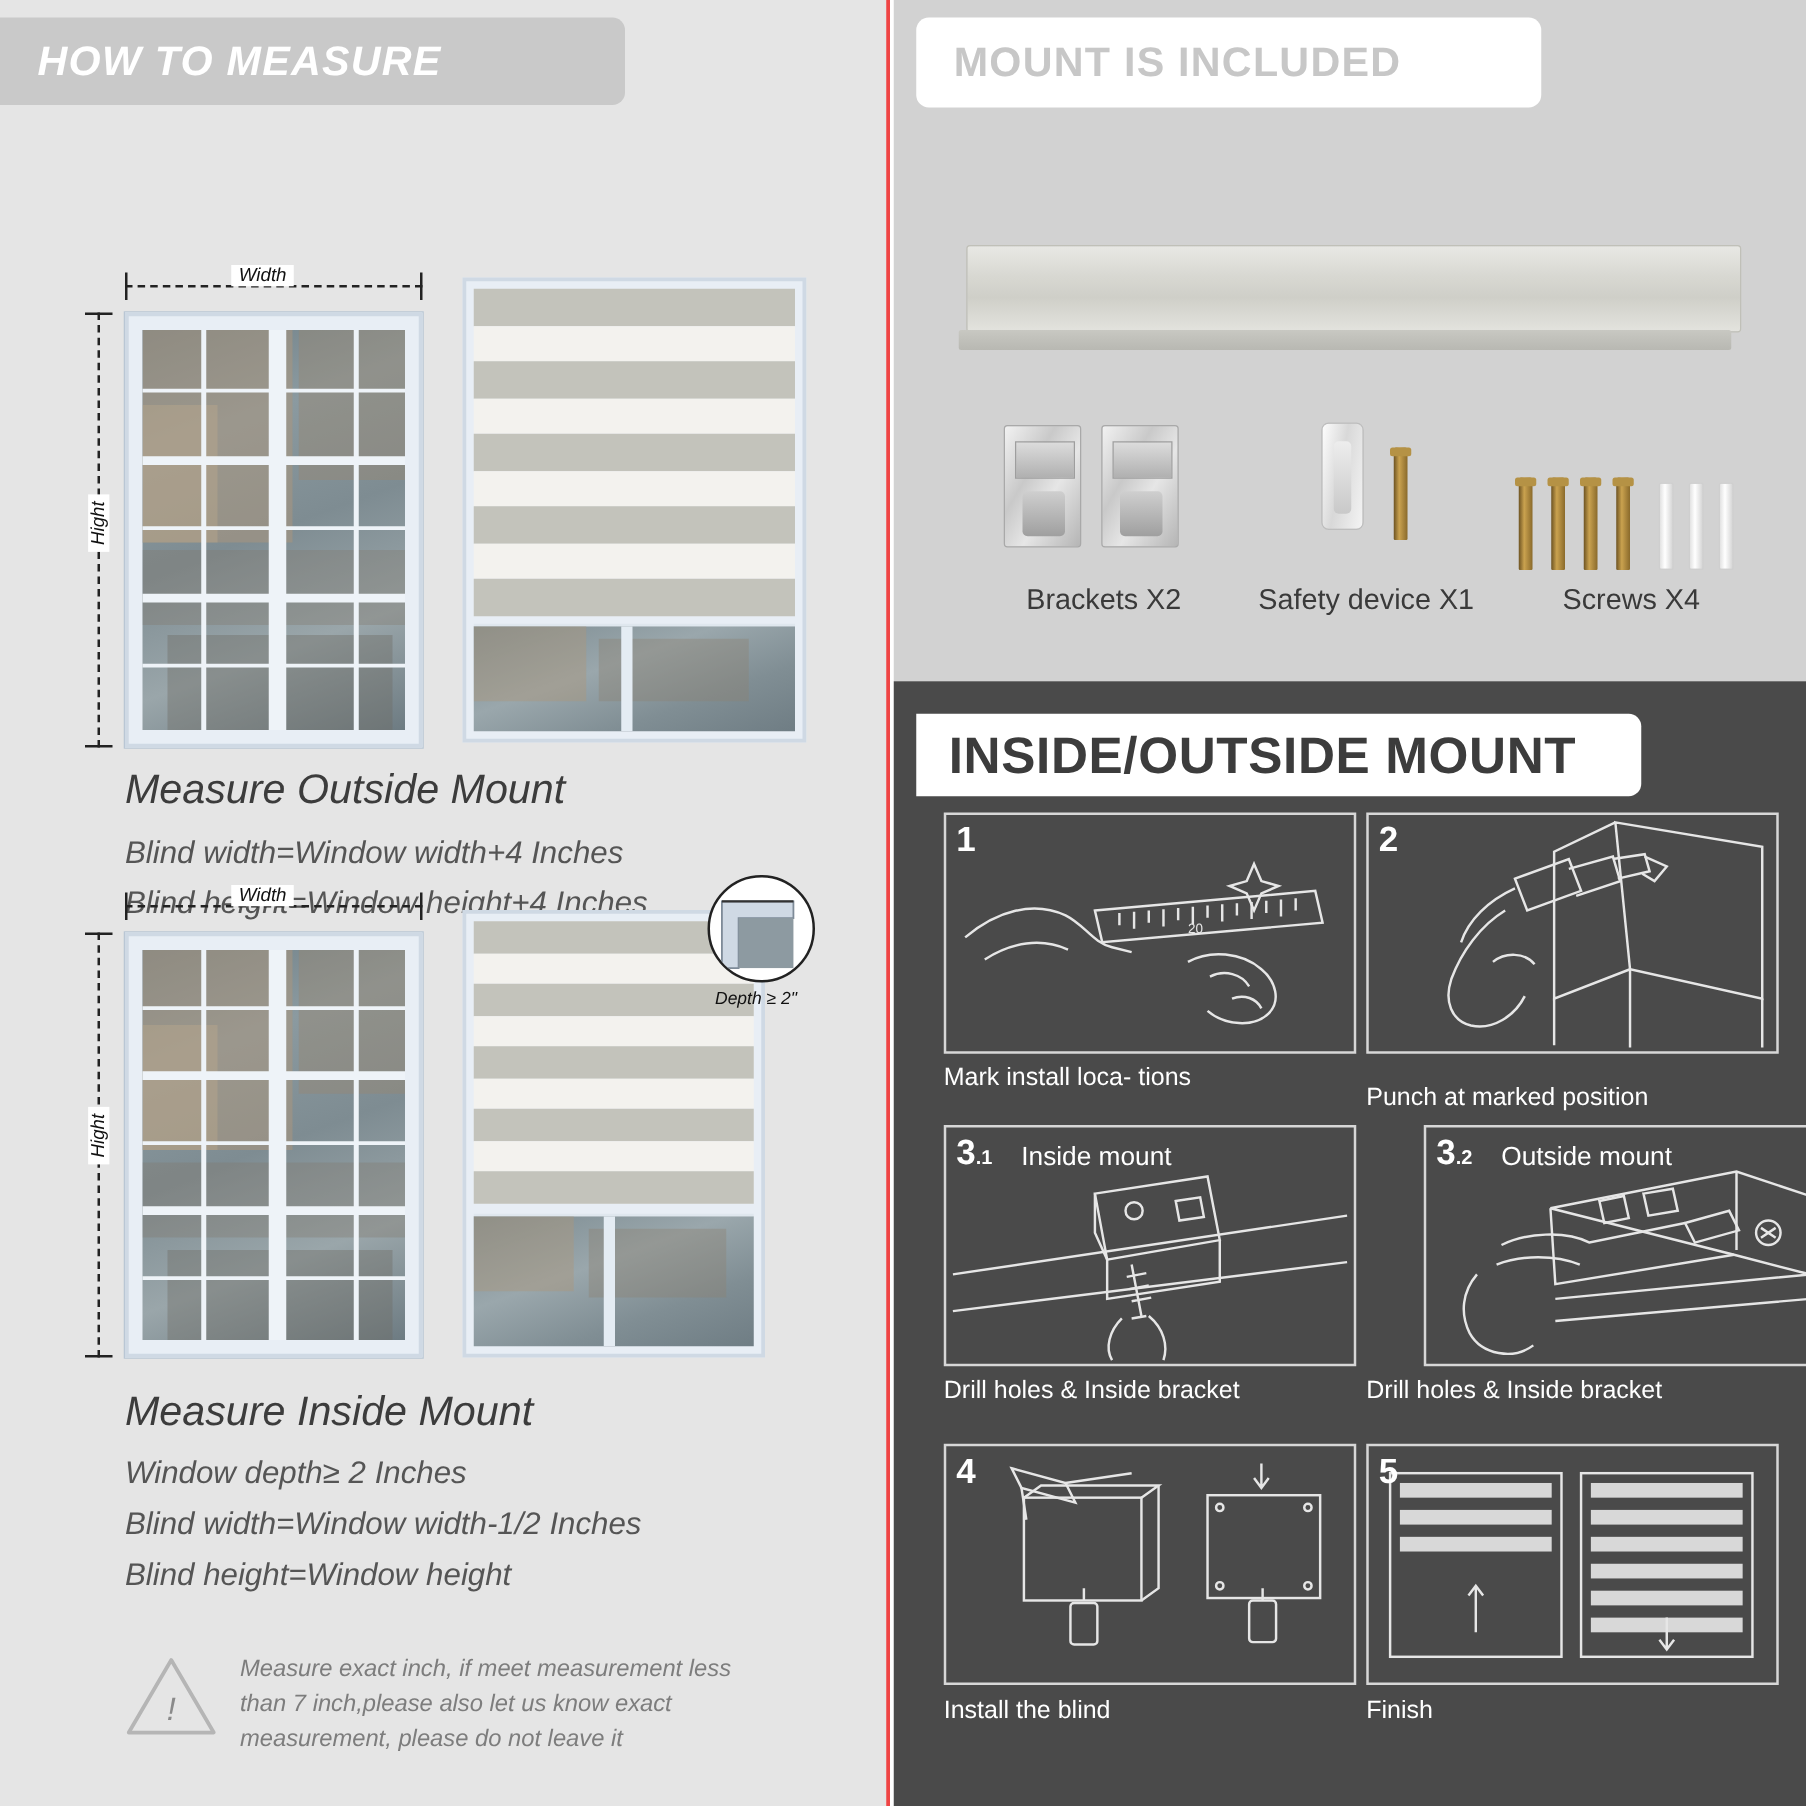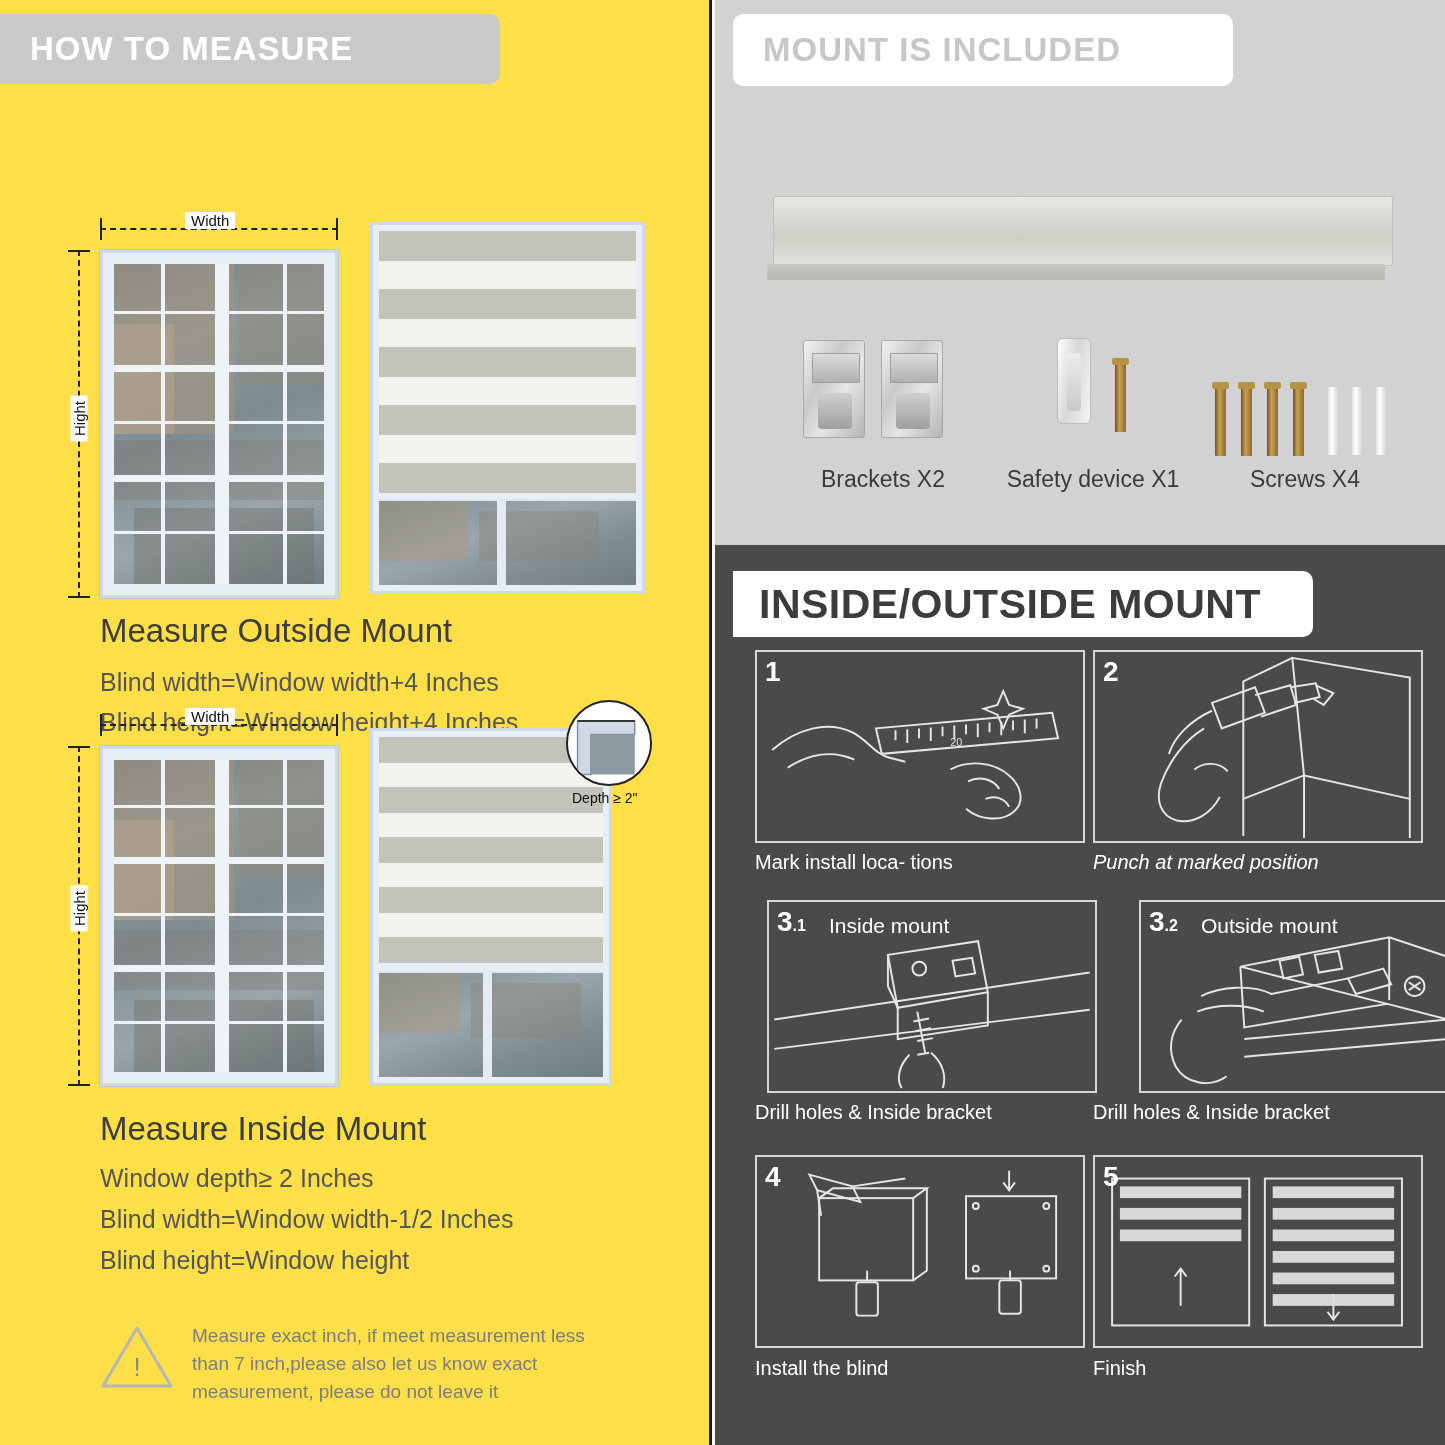--- a/index.html
+++ b/index.html
@@ -8,22 +8,23 @@
     width:1445px; height:1445px;
     font-family:"Liberation Sans", sans-serif;
     background:#ffffff;
     overflow:hidden;
   }
   .page { position:relative; width:1445px; height:1445px; background:#fff; }
 
   
   .left-col {
     position:absolute; left:0; top:0; width:712px; height:1445px;
-    background:#fde047;
-    border-right:3px solid #0f172a;
+    background:#e5e5e5;
+    border-right:3px solid #ef4444;
+    font-style:italic;
   }
   .banner {
     position:absolute;
     background:#c9c9c9;
     color:#ffffff;
     display:flex; align-items:center;
     font-weight:bold;
     letter-spacing:1px;
     border-radius:0 10px 10px 0;
   }
@@ -395,23 +396,23 @@
           <path d="M162 44 l36 -10 6 20 -36 12"></path>
           <path d="M198 36 l26 -4 4 14 -26 6"></path>
           <path d="M224 34 l18 8 -10 12 -10 -6"></path>
           <path d="M110 78 C90 90, 74 112, 66 134 C60 152, 66 168, 82 172 C100 176, 118 164, 126 148"></path>
           <path d="M118 60 C96 70, 80 86, 74 104"></path>
           <path d="M100 120 C110 112, 126 112, 134 122"></path>
         </svg>
       </div>
       <div class="step-num">2</div>
     </div>
-    <div class="step-caption" style="left:378px; top:306px;font-style:italic;">Punch at  marked position</div>
-
-    <div class="step-card" style="left:40px; top:355px; width:330px; height:193px;margin-left:12px;">
+    <div class="step-caption" style="left:378px; top:322px;">Punch at  marked position</div>
+
+    <div class="step-card" style="left:40px; top:355px; width:330px; height:193px;">
       <div class="sketch">
         <svg viewBox="0 0 330 193" xmlns="http://www.w3.org/2000/svg" stroke="#e6e6e6" fill="none" stroke-width="2">
           <path d="M4 120 L326 72"></path>
           <path d="M4 150 L326 110"></path>
           <path d="M120 54 L212 40 L222 92 L130 108 Z"></path>
           <path d="M130 108 L130 140 L222 126 L222 92"></path>
           <path d="M120 54 L120 86 L130 108"></path>
           <circle cx="152" cy="68" r="7"></circle>
           <path d="M186 60 l20 -3 3 16 -20 3 Z"></path>
           <path d="M150 112 l8 42 M146 122 l16 -3 M148 132 l16 -3 M150 142 l16 -3"></path>

